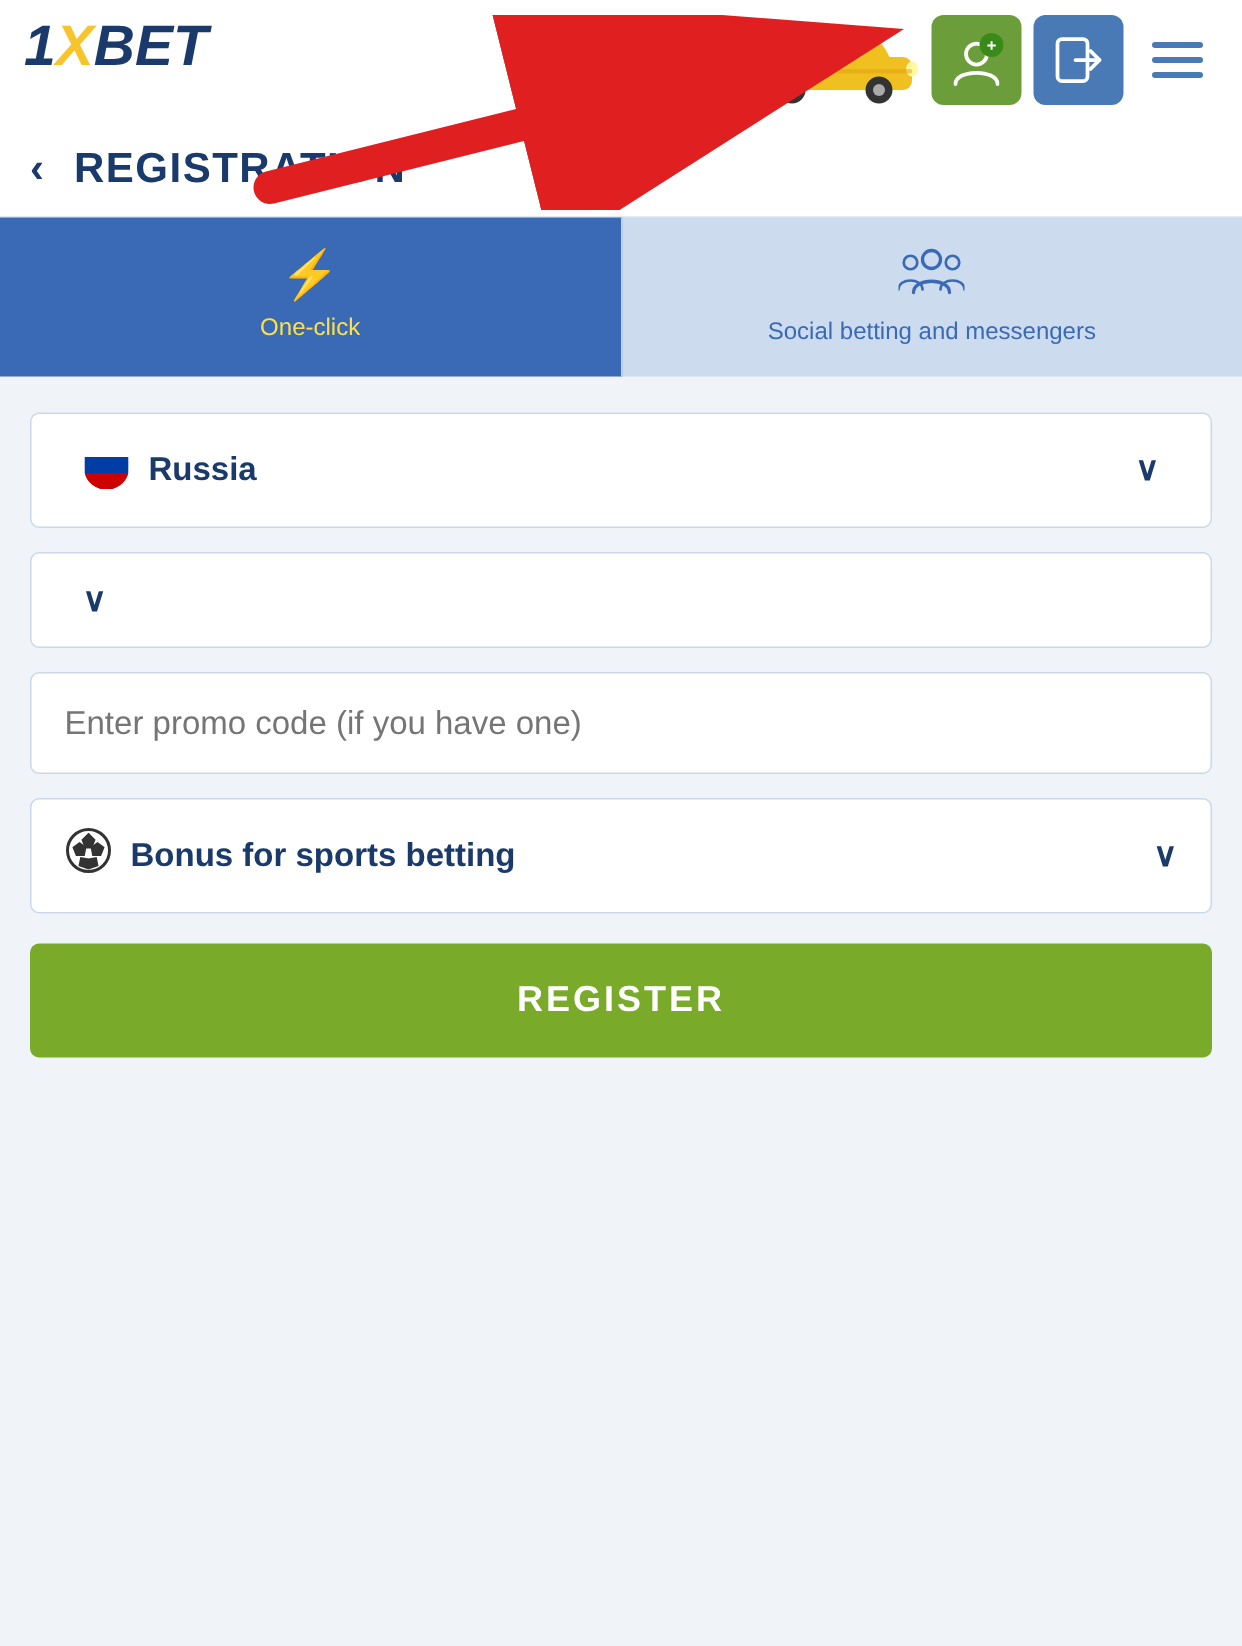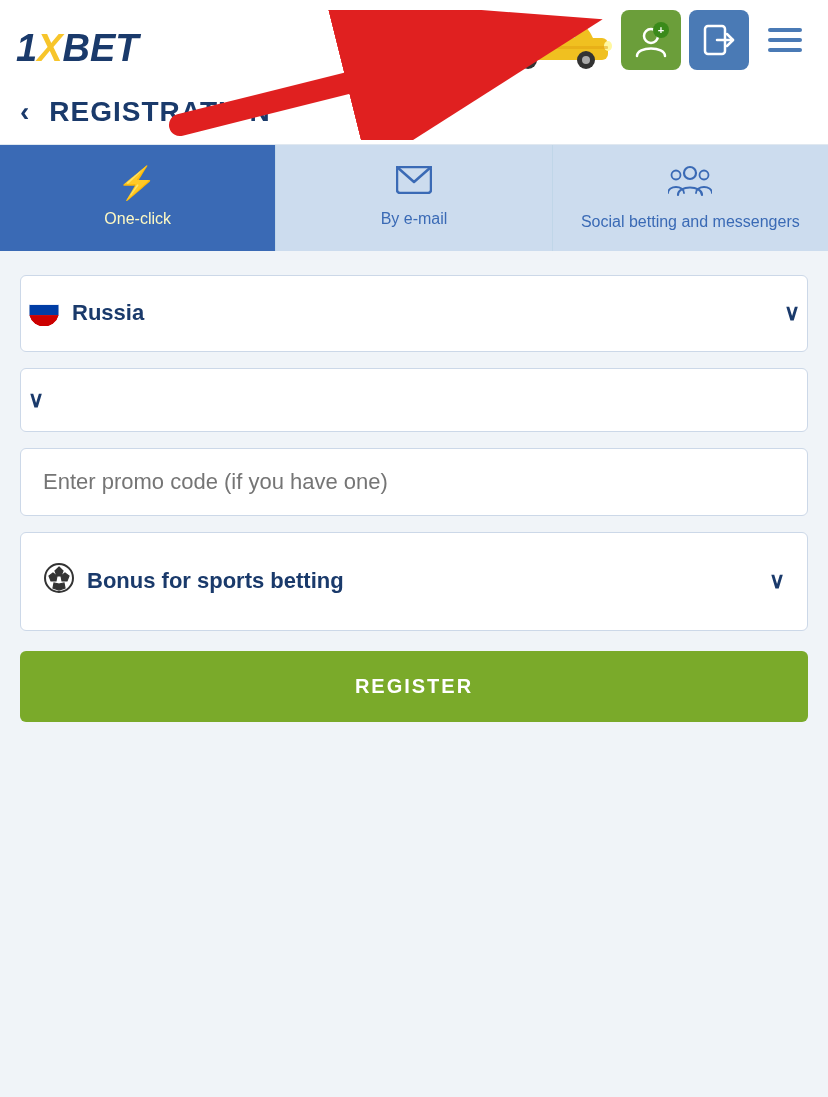--- a/index.html
+++ b/index.html
@@ -7,21 +7,21 @@
       width: 828px;
       min-height: 1097px;
       font-family: Arial, Helvetica, sans-serif;
       background: #f0f4f8;
       position: relative;
     }
 
     
     .header {
       display: flex;
-      align-items: flex-end;
+      align-items: flex-start;
       justify-content: space-between;
       background: #ffffff;
       padding: 10px 16px;
       height: 80px;
       position: relative;
       z-index: 10;
     }
     .logo {
       display: flex;
       align-items: center;
@@ -139,41 +139,41 @@
     .tab-icon {
       font-size: 32px;
       line-height: 1;
     }
     .tab-label {
       font-size: 16px;
       text-align: center;
       font-weight: 500;
       line-height: 1.3;
     }
-    .reg-tab.active .tab-label { color: #fef9c3; }
+    .reg-tab.active .tab-label { color: #fde047; }
     .reg-tab.inactive .tab-label { color: #3a6ab5; }
 
     
     .form-area {
       background: #f0f4f8;
       padding: 24px 20px;
       display: flex;
       flex-direction: column;
       gap: 16px;
     }
 
     
     .dropdown {
       display: flex;
       align-items: center;
       justify-content: space-between;
       background: #ffffff;
       border: 1.5px solid #ccd8e8;
       border-radius: 6px;
-      padding: 18px 7px;
+      padding: 18px 34px;
       cursor: pointer;
     }
     .dropdown-left {
       display: flex;
       align-items: center;
       gap: 12px;
     }
     .dropdown-text {
       font-size: 22px;
       color: #1a3a6b;
@@ -201,41 +201,41 @@
       font-size: 22px;
       color: #0c4a6e;
       width: 100%;
       background: transparent;
     }
 
     
     .register-btn {
       background: #7aaa2a;
       color: #ffffff;
-      font-size: 20px;
+      font-size: 24px;
       font-weight: 700;
       letter-spacing: 2px;
       text-transform: uppercase;
       border: none;
       border-radius: 6px;
       padding: 24px;
       width: 100%;
       cursor: pointer;
       margin-top: 4px;
     }
 
     
     .bonus-row {
       display: flex;
       align-items: center;
       justify-content: space-between;
       background: #ffffff;
       border: 1.5px solid #ccd8e8;
       border-radius: 6px;
-      padding: 29px 22px;
+      padding: 18px 22px;
       cursor: pointer;
     }
     .bonus-left {
       display: flex;
       align-items: center;
       gap: 12px;
     }
     .bonus-text {
       font-size: 22px;
       color: #1a3a6b;
@@ -330,29 +330,20 @@
 </div>
 
 <div class="reg-tabs">
 
   <div class="reg-tab active">
     <span class="tab-icon">⚡</span>
     <span class="tab-label">One-click</span>
   </div>
 
 
-  <div class="reg-tab inactive">
-    <span class="tab-icon">
-      <svg width="36" height="28" viewBox="0 0 36 28" fill="none" xmlns="http://www.w3.org/2000/svg">
-        <rect x="1" y="1" width="34" height="26" rx="3" stroke="#3a6ab5" stroke-width="2.5" fill="none"></rect>
-        <polyline points="1,1 18,16 35,1" stroke="#3a6ab5" stroke-width="2.5" fill="none" stroke-linecap="round" stroke-linejoin="round"></polyline>
-      </svg>
-    </span>
-    <span class="tab-label">By e-mail</span>
-  </div>
 
   <div class="reg-tab inactive">
     <span class="tab-icon">
       <svg width="44" height="34" viewBox="0 0 44 34" fill="none" xmlns="http://www.w3.org/2000/svg">
 
         <circle cx="22" cy="10" r="6" stroke="#3a6ab5" stroke-width="2.2" fill="none"></circle>
         <path d="M10 32 C10 22 34 22 34 32" stroke="#3a6ab5" stroke-width="2.2" fill="none" stroke-linecap="round"></path>
         <circle cx="8" cy="12" r="4.5" stroke="#3a6ab5" stroke-width="1.8" fill="none"></circle>
         <path d="M0 30 C0 22 16 22 16 30" stroke="#3a6ab5" stroke-width="1.8" fill="none" stroke-linecap="round"></path>
         <circle cx="36" cy="12" r="4.5" stroke="#3a6ab5" stroke-width="1.8" fill="none"></circle>

